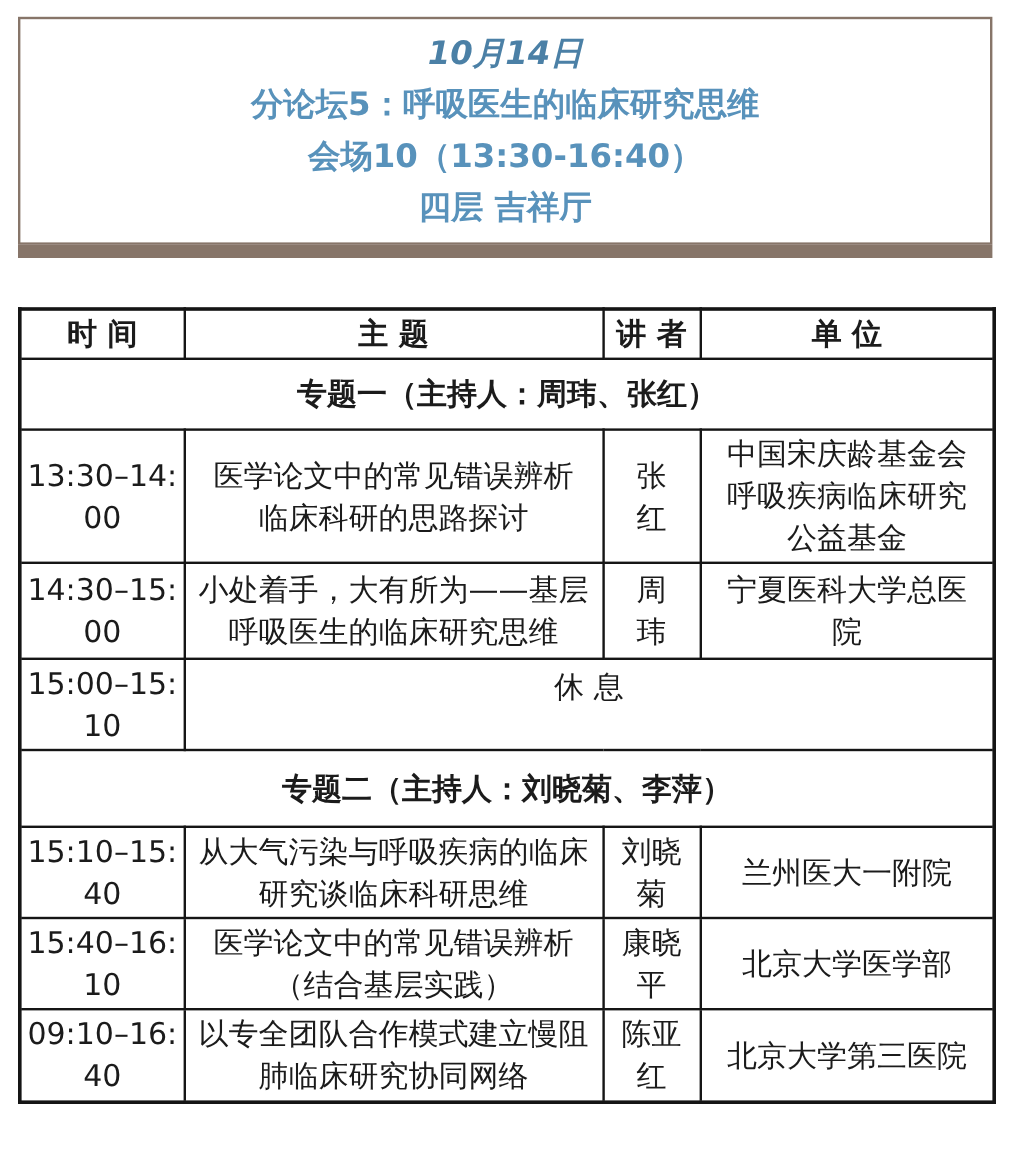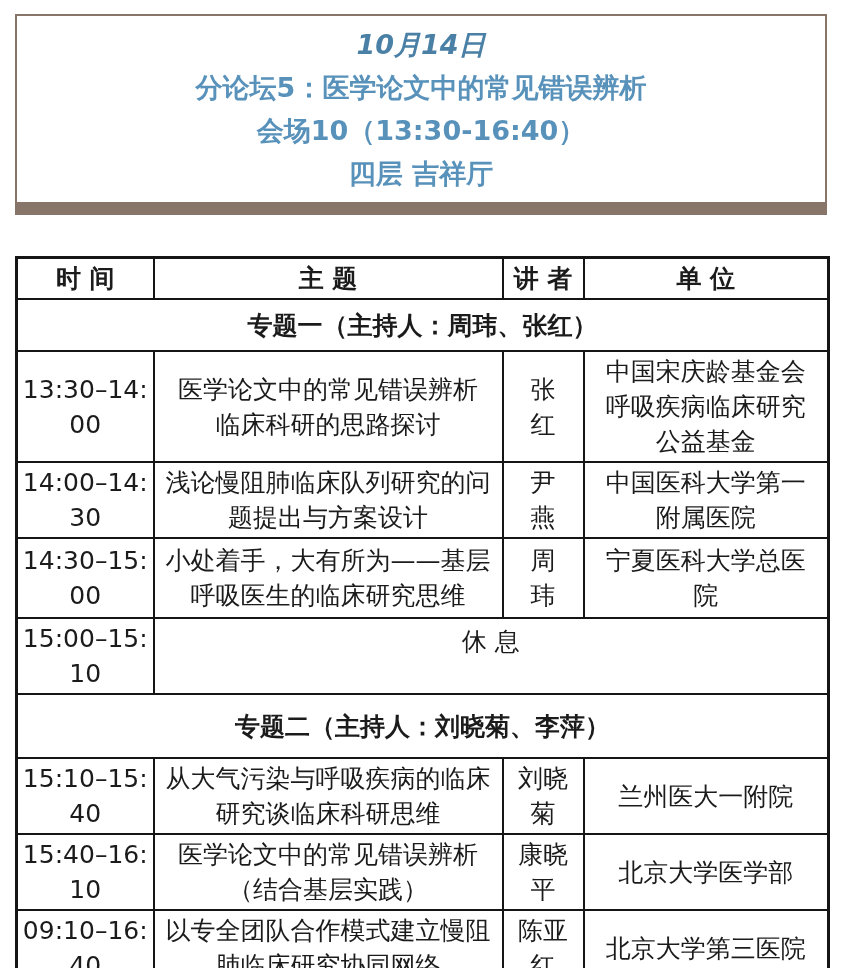--- a/index.html
+++ b/index.html
@@ -41,21 +41,21 @@
   tr.section-row td{font-weight:700;}
   td.break-cell{vertical-align:top;padding-top:5px;}
 </style>
 </head>
 <body>
 
 <div class="page">
 
   <div class="header-card">
     <div class="hline date">10月14日</div>
-    <div class="hline">分论坛5：医学论文中的常见错误辨析</div>
+    <div class="hline">分论坛5：呼吸医生的临床研究思维</div>
     <div class="hline">会场10（13:30-16:40）</div>
     <div class="hline">四层 吉祥厅</div>
   </div>
   <div class="header-bar"></div>
 
   <div class="table-wrap">
     <table class="schedule">
       <colgroup>
         <col style="width:137px">
           <col style="width:349px">
@@ -64,44 +64,34 @@
       </colgroup>
       <thead>
         <tr style="height:34px">
           <th>时 间</th>
           <th>主 题</th>
           <th>讲 者</th>
           <th>单 位</th>
         </tr>
       </thead>
       <tbody>
-        <tr class="section-row" style="height:52px">
+        <tr class="section-row" style="height:59px">
           <td colspan="4">专题一（主持人：周玮、张红）</td>
         </tr>
 
         <tr style="height:110px">
           <td>13:30–14:
 00</td>
           <td>医学论文中的常见错误辨析
 临床科研的思路探讨</td>
           <td>张
 红</td>
           <td>中国宋庆龄基金会
 呼吸疾病临床研究
 公益基金</td>
-        </tr>
-        <tr style="height:70px">
-          <td>14:00–14:
-30</td>
-          <td>浅论慢阻肺临床队列研究的问
-题提出与方案设计</td>
-          <td>尹
-燕</td>
-          <td>中国医科大学第一
-附属医院</td>
         </tr>
         <tr style="height:80px">
           <td>14:30–15:
 00</td>
           <td>小处着手，大有所为——基层
 呼吸医生的临床研究思维</td>
           <td>周
 玮</td>
           <td>宁夏医科大学总医
 院</td>

